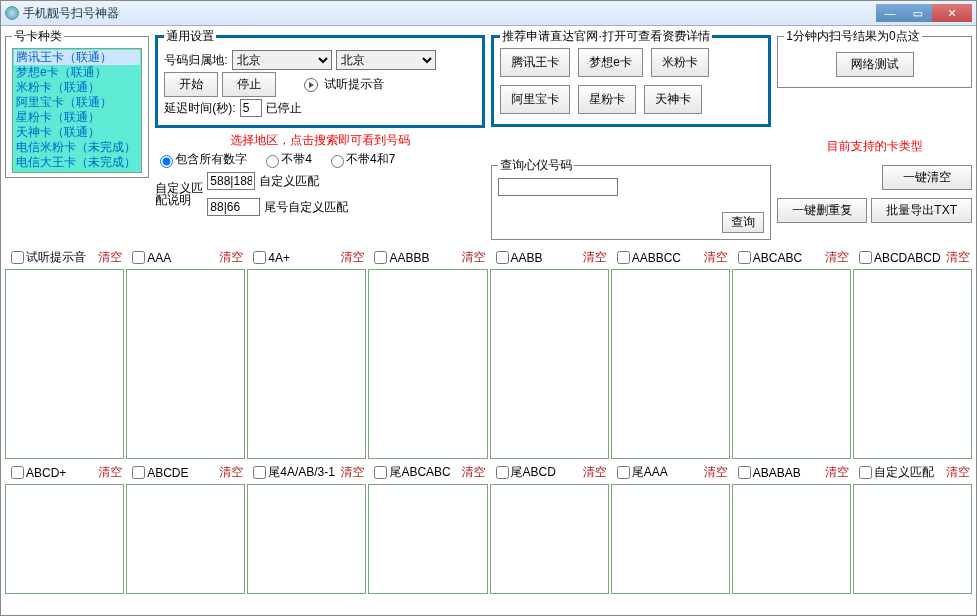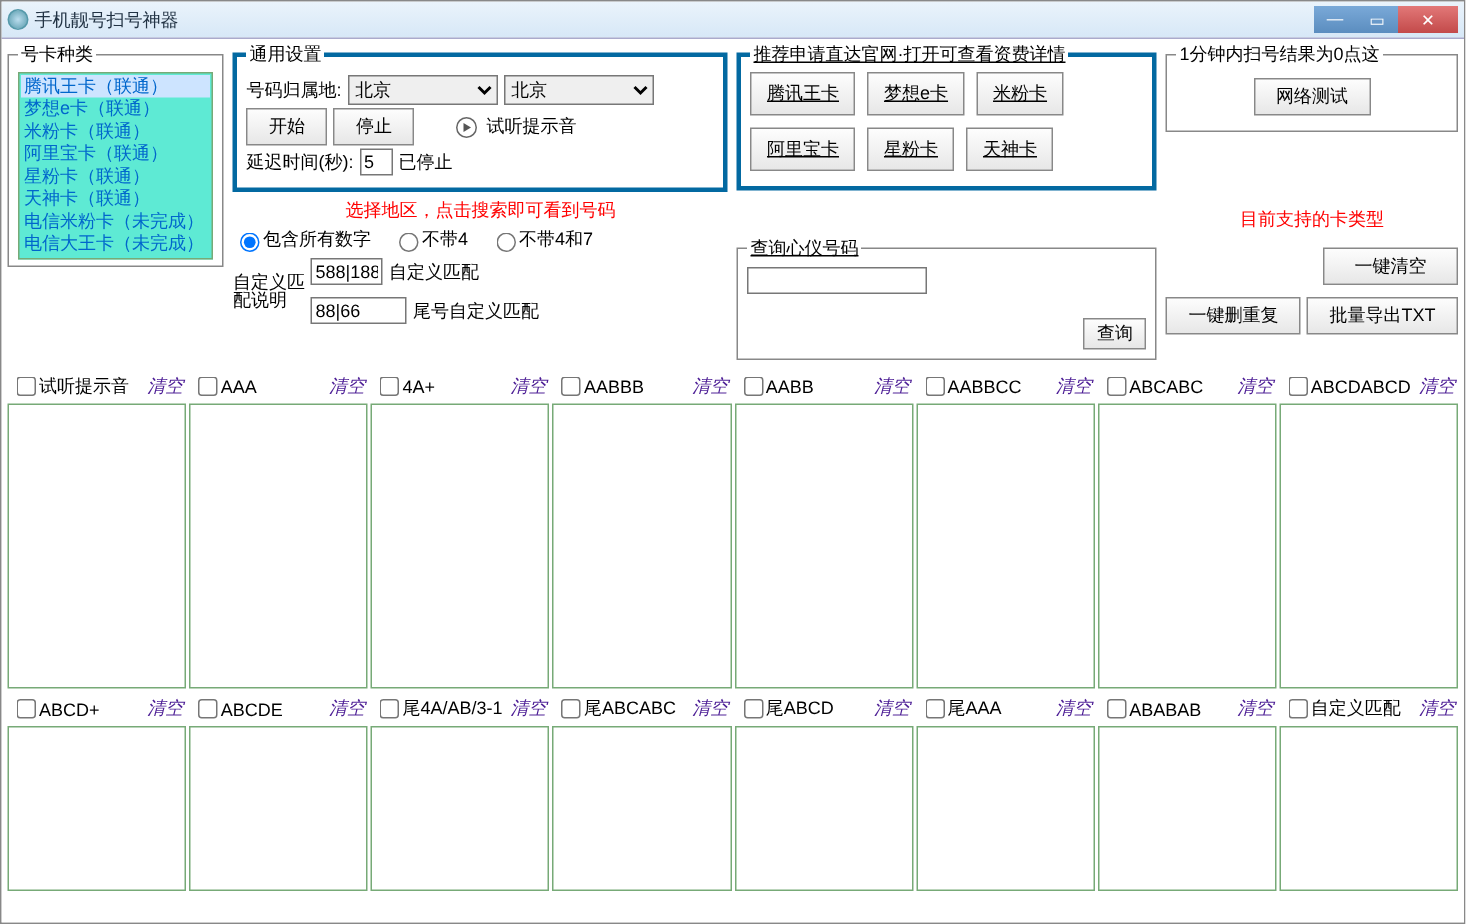--- a/index.html
+++ b/index.html
@@ -42,21 +42,21 @@
   .custommatch{display:flex;flex-direction:column;gap:4px;}
   .query fieldset{padding:4px 6px 6px;}
   .rightcol{display:flex;flex-direction:column;gap:6px;align-items:flex-end;}
   .panels{display:flex;gap:2px;margin-top:4px;}
   .panelcol{flex:1;display:flex;flex-direction:column;}
   .panelhdr{display:flex;align-items:center;justify-content:space-between;gap:2px;padding:0 2px;}
   .panelhdr label{display:flex;align-items:center;font-size:12px;white-space:nowrap;}
   .panelhdr input[type=checkbox]{margin-right:2px;}
   .panelbox{border:1px solid #7a7;background:#fff;height:190px;margin-top:2px;}
   .panelboxshort{height:110px;}
-  .clearlnk{font-size:12px;color:#4c1d95;cursor:pointer;font-style:italic;}
+  .clearlnk{font-size:12px;color:#b91c1c;cursor:pointer;}
 </style>
 </head>
 <body>
 
 <div class="window">
   <div class="titlebar">
     <div class="icon"></div>
     <div class="title">手机靓号扫号神器</div>
     <div class="winbtns">
       <div class="winbtn min">—</div>
@@ -113,28 +113,28 @@
           <label><input type="radio" name="f" style=""><span>不带4和7</span></label>
         </div>
         <div class="row">
           <span style="width:48px;line-height:12px;">自定义匹配说明</span>
           <div class="custommatch">
             <div class="row">
               <input type="text" style="width: 48px;" value="588|188">
               <span>自定义匹配</span>
             </div>
             <div class="row">
-              <input type="text" style="width: 64px;" value="88|66">
+              <input type="text" style="width: 53px;" value="88|66">
               <span>尾号自定义匹配</span>
             </div>
           </div>
         </div>
       </div>
 
-      <div class="rec" style="width:280px;flex:none;text-decoration:underline;">
+      <div class="rec" style="width:280px;flex:none;">
         <fieldset class="red">
           <legend>推荐申请直达官网·打开可查看资费详情</legend>
           <div class="reccards">
             <button class="btn">腾讯王卡</button>
             <button class="btn">梦想e卡</button>
             <button class="btn">米粉卡</button>
             <button class="btn">阿里宝卡</button>
             <button class="btn">星粉卡</button>
             <button class="btn">天神卡</button>
           </div>

